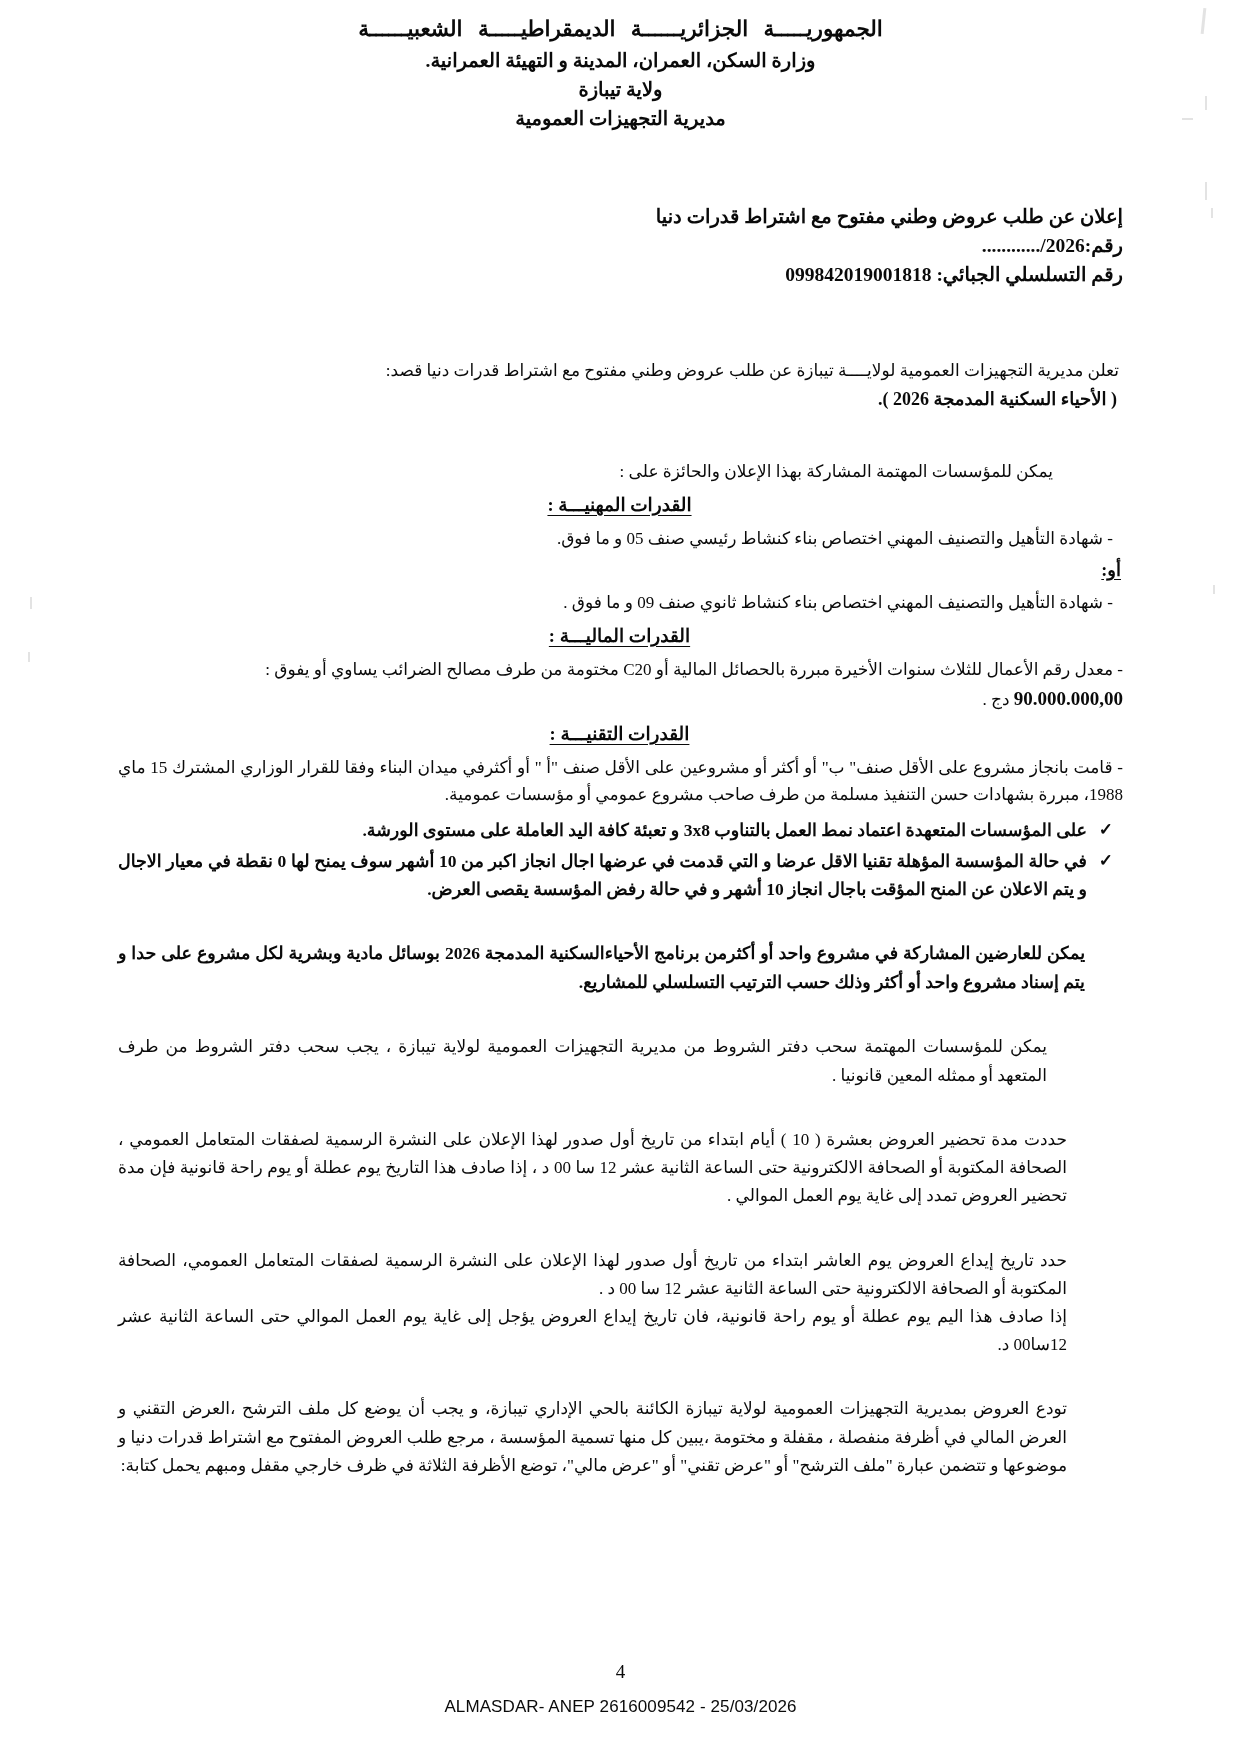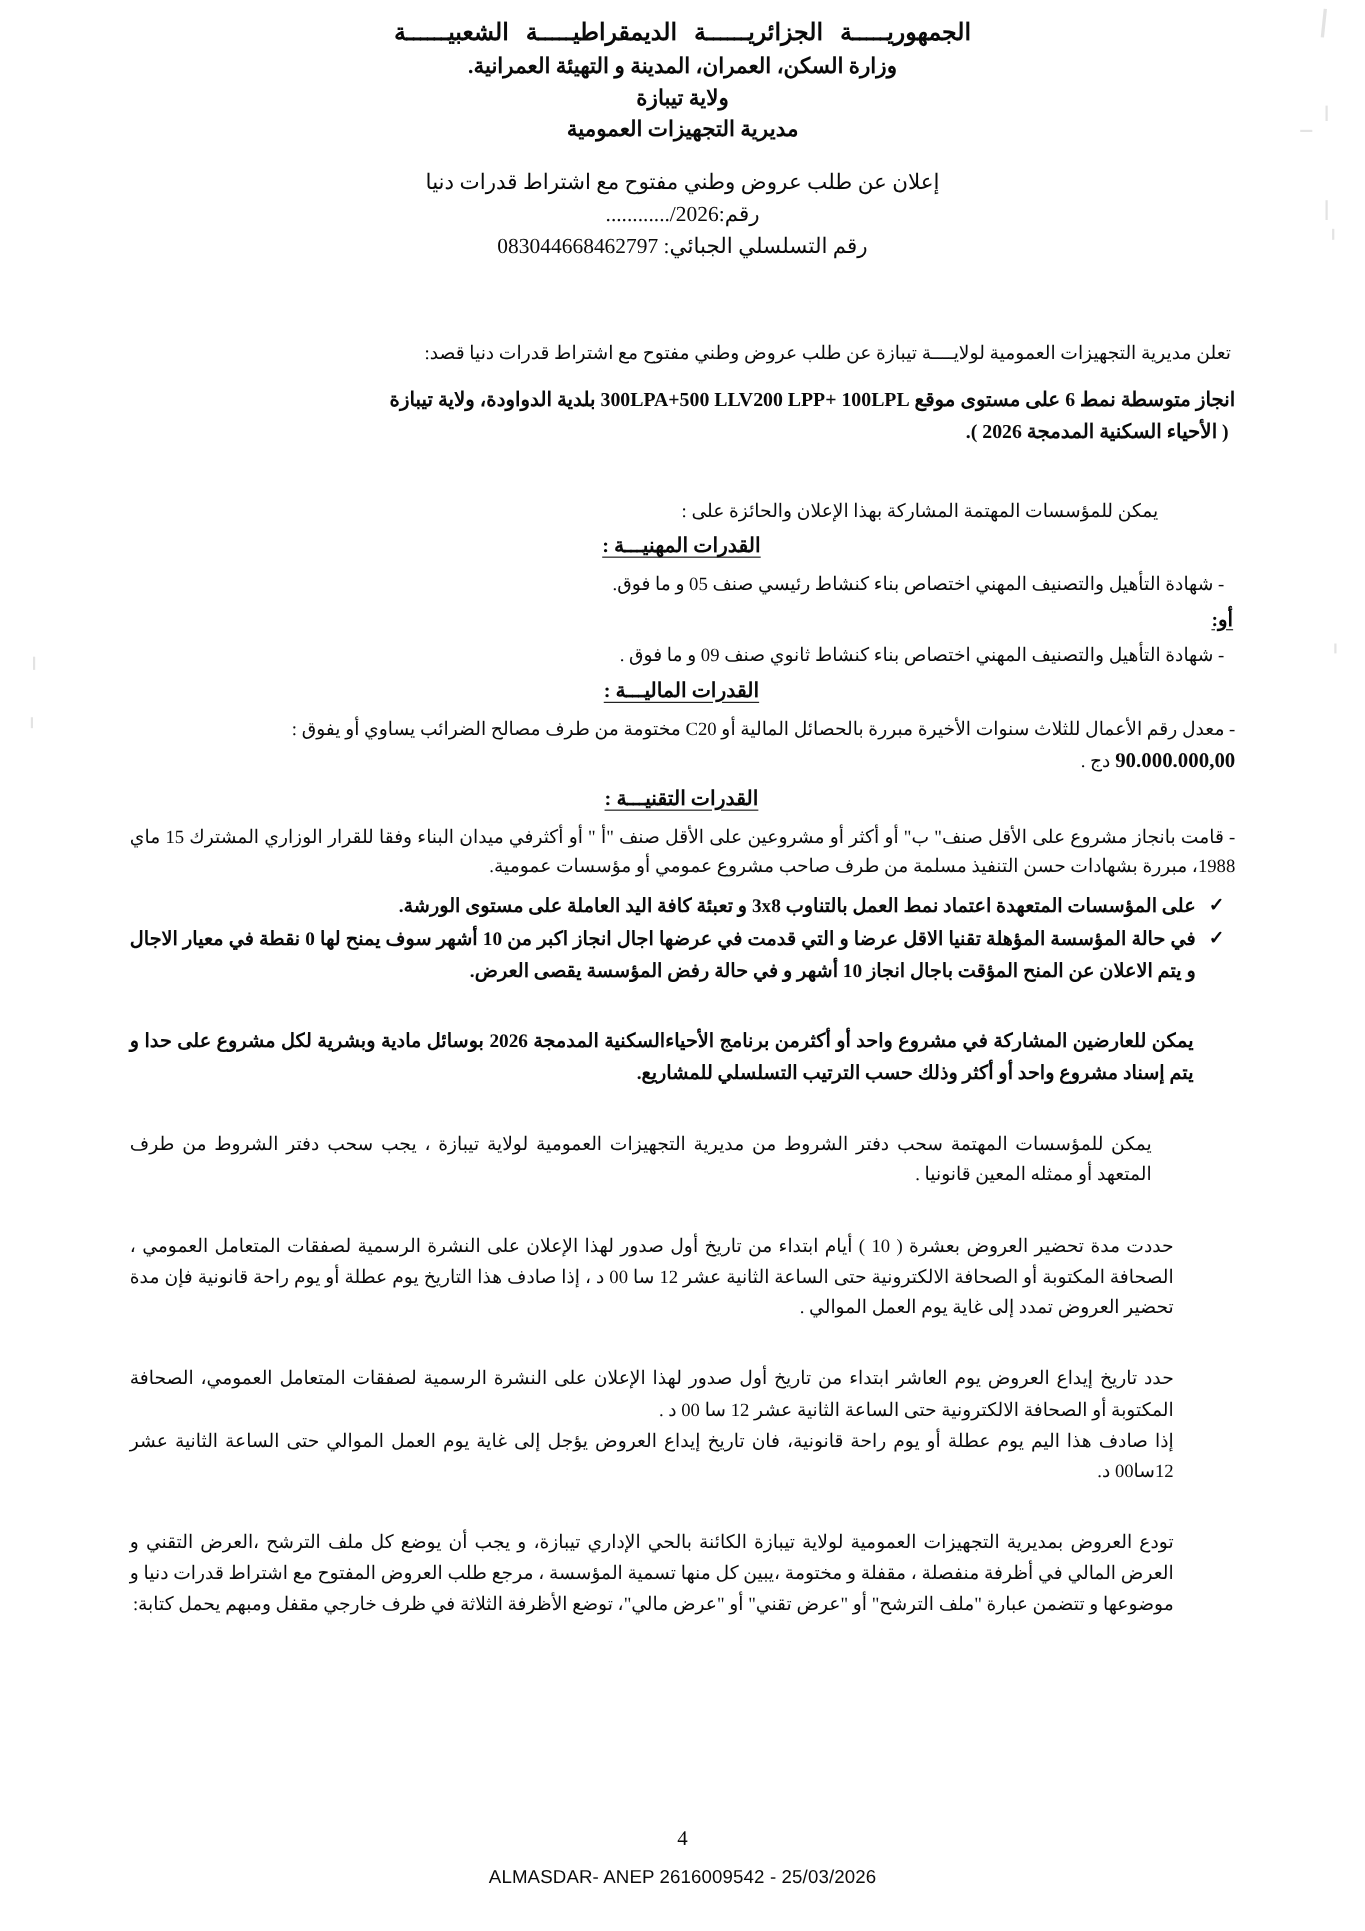--- a/index.html
+++ b/index.html
@@ -59,23 +59,22 @@
   }
   .hdr-line-3 {
     font-size: 19.5px;
     margin-bottom: 1px;
   }
   .hdr-line-4 {
     font-size: 19.5px;
   }
 
   .title-block {
-    text-align: center;
-    font-weight: normal;
-    margin-top: 19px;
+    font-weight: bold;
+    margin-top: 69px;
     line-height: 1.5;
   }
   .title-main { font-size: 19.5px; }
   .title-num  { font-size: 19.5px; }
   .title-nif  { font-size: 19.5px; }
   .ltr-num {
     direction: ltr;
     unicode-bidi: embed;
     display: inline-block;
   }
@@ -250,35 +249,28 @@
       <div class="hdr-line-4">مديرية التجهيزات العمومية</div>
     </div>
 
     <div class="title-block">
       <div class="title-main">إعلان عن طلب عروض وطني مفتوح مع اشتراط قدرات دنيا</div>
       <div class="title-num">
         <span>رقم:</span><span class="ltr-num">............/2026</span>
       </div>
       <div class="title-nif">
         <span>رقم التسلسلي الجبائي:</span>
-        <span class="ltr-num">083044668462797</span>
+        <span class="ltr-num">099842019001818</span>
       </div>
     </div>
 
     <div class="body-wrap">
 
       <p class="intro">تعلن مديرية التجهيزات العمومية لولايــــة تيبازة عن طلب عروض وطني مفتوح مع اشتراط قدرات دنيا قصد:</p>
 
-      <p class="project-line">
-        <span>انجاز متوسطة نمط</span>
-        <span class="num-ltr">6</span>
-        <span>على مستوى موقع</span>
-        <span class="code-run">300LPA+500 LLV200 LPP+ 100LPL</span>
-        <span>بلدية الدواودة، ولاية تيبازة</span>
-      </p>
       <p class="project-line-2">( الأحياء السكنية المدمجة 2026 ).</p>
 
       <p class="eligibility">يمكن للمؤسسات المهتمة المشاركة بهذا الإعلان والحائزة على :</p>
 
       <div class="section-head">القدرات المهنيـــة :</div>
       <p class="bullet-dash">- شهادة التأهيل والتصنيف المهني اختصاص بناء كنشاط رئيسي صنف 05 و ما فوق.</p>
       <p class="or-word">أو:</p>
       <p class="bullet-dash">- شهادة التأهيل والتصنيف المهني اختصاص بناء كنشاط ثانوي  صنف 09 و ما فوق .</p>
 
       <div class="section-head">القدرات الماليـــة :</div>

